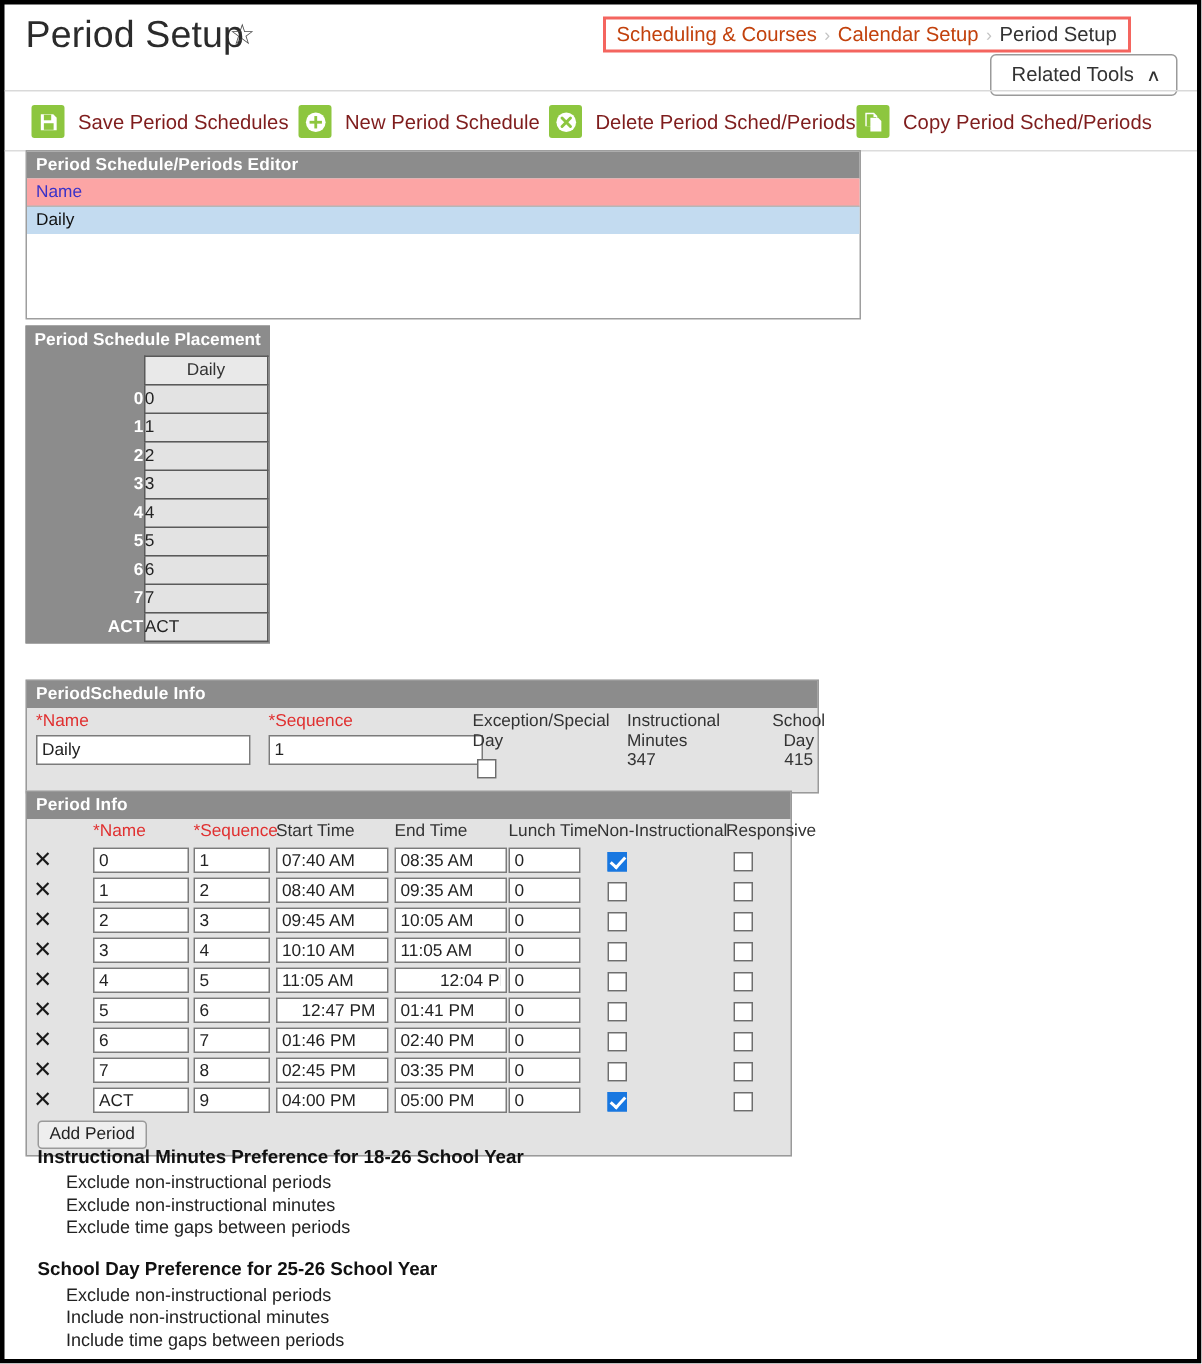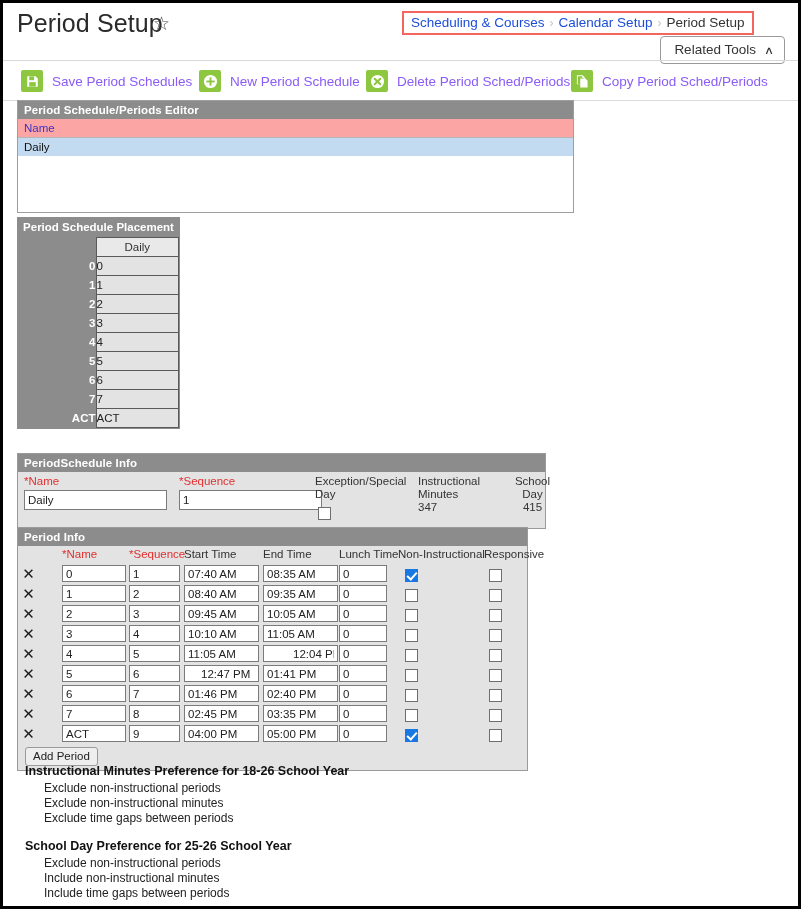--- a/index.html
+++ b/index.html
@@ -33,21 +33,21 @@
     line-height: 1;
   }
   .breadcrumb {
     position: absolute; left: 399px; top: 8px;
     border: 2px solid #f4655f;
     padding: 2px 8px 3px 7px;
     font-size: 13.5px;
     white-space: nowrap;
     background: #fff;
   }
-  .breadcrumb a { color: #1d4ed8; text-decoration: none; }
+  .breadcrumb a { color: #c2410c; text-decoration: none; }
   .breadcrumb .crumb-last { color: #333; }
   .breadcrumb .sep { color: #c4c4c4; margin: 0 5px; font-size: 12px; }
 
   .related-tools {
     position: absolute; right: 13px; top: 33px;
     border: 1px solid #9a9a9a;
     border-radius: 4px;
     background: #fff;
     padding: 5px 11px 6px 13px;
     font-size: 13.5px;
@@ -82,21 +82,21 @@
     width: 22px; height: 22px;
     background: #8dc63f;
     border-radius: 2px;
     display: flex; align-items: center; justify-content: center;
     flex: 0 0 auto;
   }
   .tb-ico svg { display: block; }
   .tb-label {
     margin-left: 9px;
     font-size: 13.5px;
-    color: #8b5cf6;
+    color: #7f1d1d;
   }
   .toolbar-rule {
     position: absolute; left: 0; right: 0; top: 97px;
     height: 1px; background: #dcdcdc;
   }
 
   
   .panel-hdr {
     background: #8c8c8c;
     color: #ffffff;

